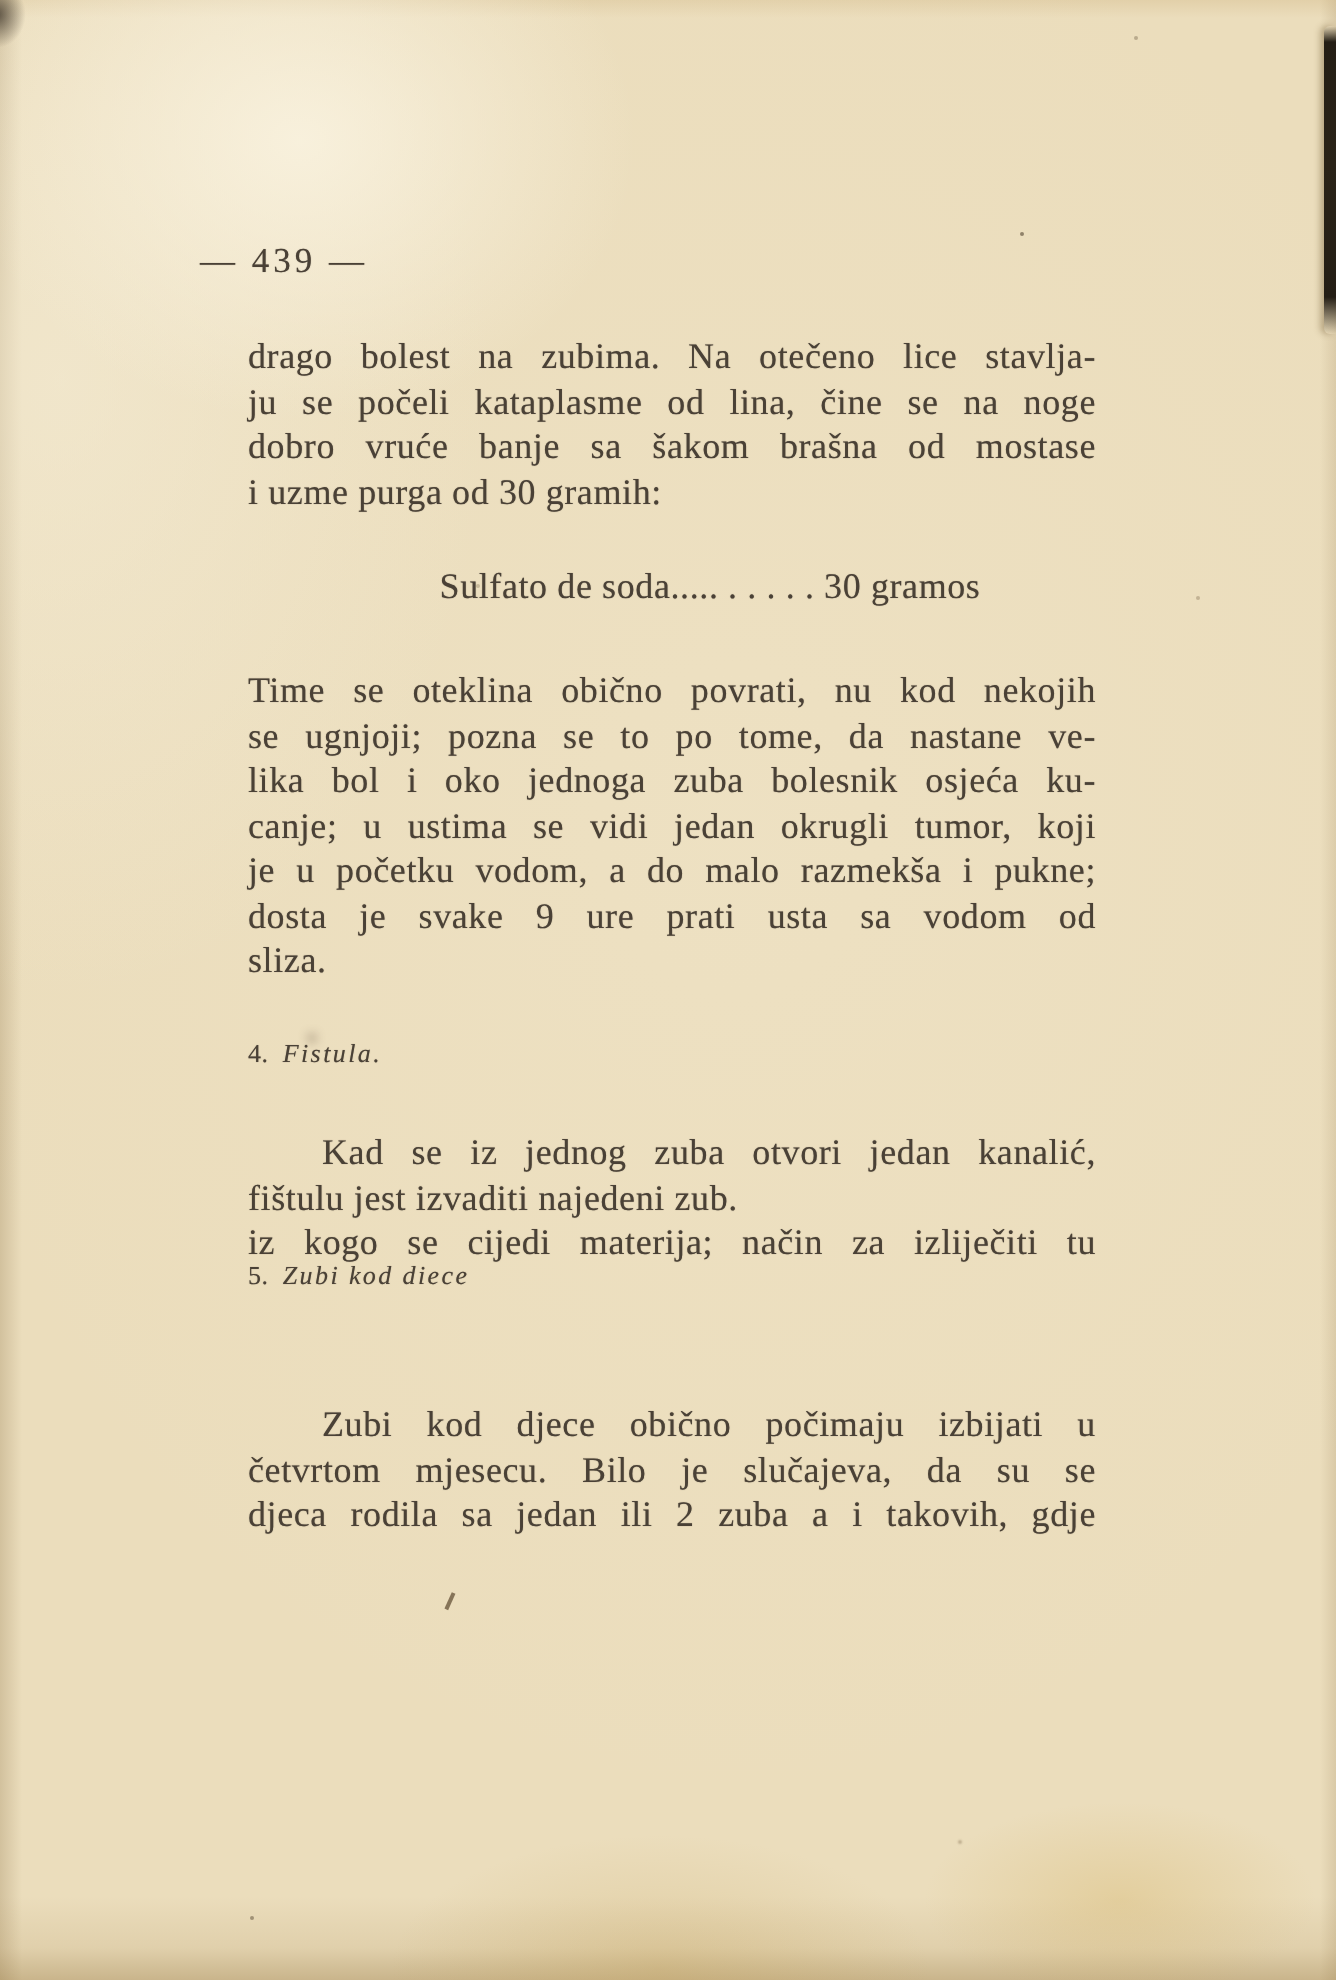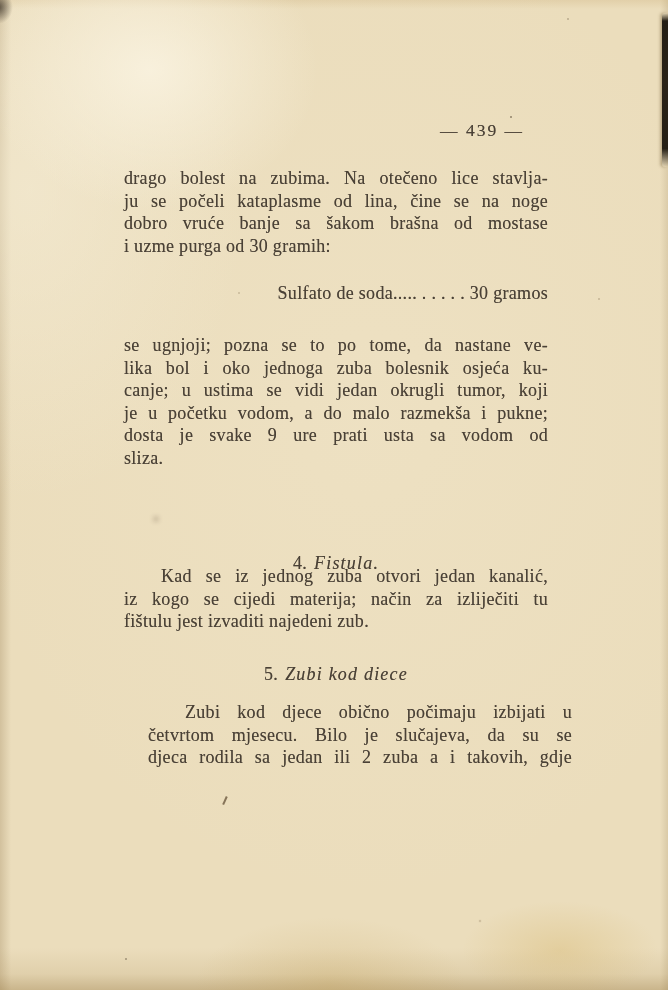--- a/index.html
+++ b/index.html
@@ -33,53 +33,52 @@
     left: 124px; top: 0;
     width: 424px; height: 100%;
     font-size: 18px;
     line-height: 22.5px;
     letter-spacing: 0.3px;
     text-shadow: 0 0 0.5px rgba(74,65,54,0.55);
   }
   .pagenum {
     position: absolute;
     top: 119px; left: -24px; right: 24px;
-    text-align: right;
+    text-align: left;
     font-size: 17.5px;
     letter-spacing: 2px;
   }
   .para { position: absolute; left: 0; width: 424px; }
   .line {
     display: block;
     text-align: justify;
     text-align-last: justify;
   }
   .line.last { text-align-last: left; }
   .line.indent { text-indent: 37px; }
   .recipe-line {
     position: absolute; left: 0; width: 424px;
     padding-left: 38px; box-sizing: border-box;
-    text-align: right;
+    text-align: center;
   }
   .heading {
     position: absolute; left: 0; width: 424px;
-    text-align: center;
-    font-size: 18px;
+    text-align: left;
+    font-size: 13px;
     line-height: 24px;
-    margin-top: 36px;
   }
   .heading .num { font-style: normal; margin-right: 7px; }
   .heading .title { font-style: italic; letter-spacing: 1.2px; }
   #p1 { top: 167px; }
   #recipe { top: 282px; }
   #p2 { top: 334px; }
   #h4 { top: 515px; }
   #p3 { top: 565px; }
   #h5 { top: 626px; }
-  #p4 { top: 701px; margin-left: 24px; }
+  #p4 { top: 701px; }
 
   
   .corner-spot {
     position: absolute; left: -3px; top: -4px;
     width: 16px; height: 28px;
     background: radial-gradient(ellipse at 10% 40%, rgba(72,63,50,0.85), rgba(72,63,50,0) 70%);
   }
   .edge-strip {
     position: absolute; right: 0; top: 13px;
     width: 6px; height: 154px;
@@ -126,36 +125,37 @@
     <div class="para" id="p1">
       <span class="line">drago bolest na zubima. Na otečeno lice stavlja-</span>
       <span class="line">ju se počeli kataplasme od lina, čine se na noge</span>
       <span class="line">dobro vruće banje sa šakom brašna od mostase</span>
       <span class="line last">i uzme purga od 30 gramih:</span>
     </div>
 
     <div class="recipe-line" id="recipe">Sulfato de soda..... . . . . .  30 gramos</div>
 
     <div class="para" id="p2">
+      <span class="line">Time se oteklina obično povrati, nu kod nekojih</span>
       <span class="line">se ugnjoji; pozna se to po tome, da nastane ve-</span>
       <span class="line">lika bol i oko jednoga zuba bolesnik osjeća ku-</span>
       <span class="line">canje; u ustima se vidi jedan okrugli tumor, koji</span>
       <span class="line">je u početku vodom, a do malo razmekša i pukne;</span>
       <span class="line">dosta je svake 9 ure prati usta sa vodom od</span>
       <span class="line last">sliza.</span>
     </div>
 
     <div class="heading" id="h4">
       <span class="num">4.</span><span class="title">Fistula.</span>
     </div>
 
     <div class="para" id="p3">
       <span class="line indent">Kad se iz jednog zuba otvori jedan kanalić,</span>
+      <span class="line last">fištulu jest izvaditi najedeni zub.</span>
       <span class="line">iz kogo se cijedi materija; način za izliječiti tu</span>
-      <span class="line last">fištulu jest izvaditi najedeni zub.</span>
     </div>
 
     <div class="heading" id="h5">
       <span class="num">5.</span><span class="title">Zubi kod diece</span>
     </div>
 
     <div class="para" id="p4">
       <span class="line indent">Zubi kod djece obično počimaju izbijati u</span>
       <span class="line">četvrtom mjesecu.  Bilo je slučajeva, da su se</span>
       <span class="line">djeca rodila sa jedan ili 2 zuba a i takovih, gdje</span>

